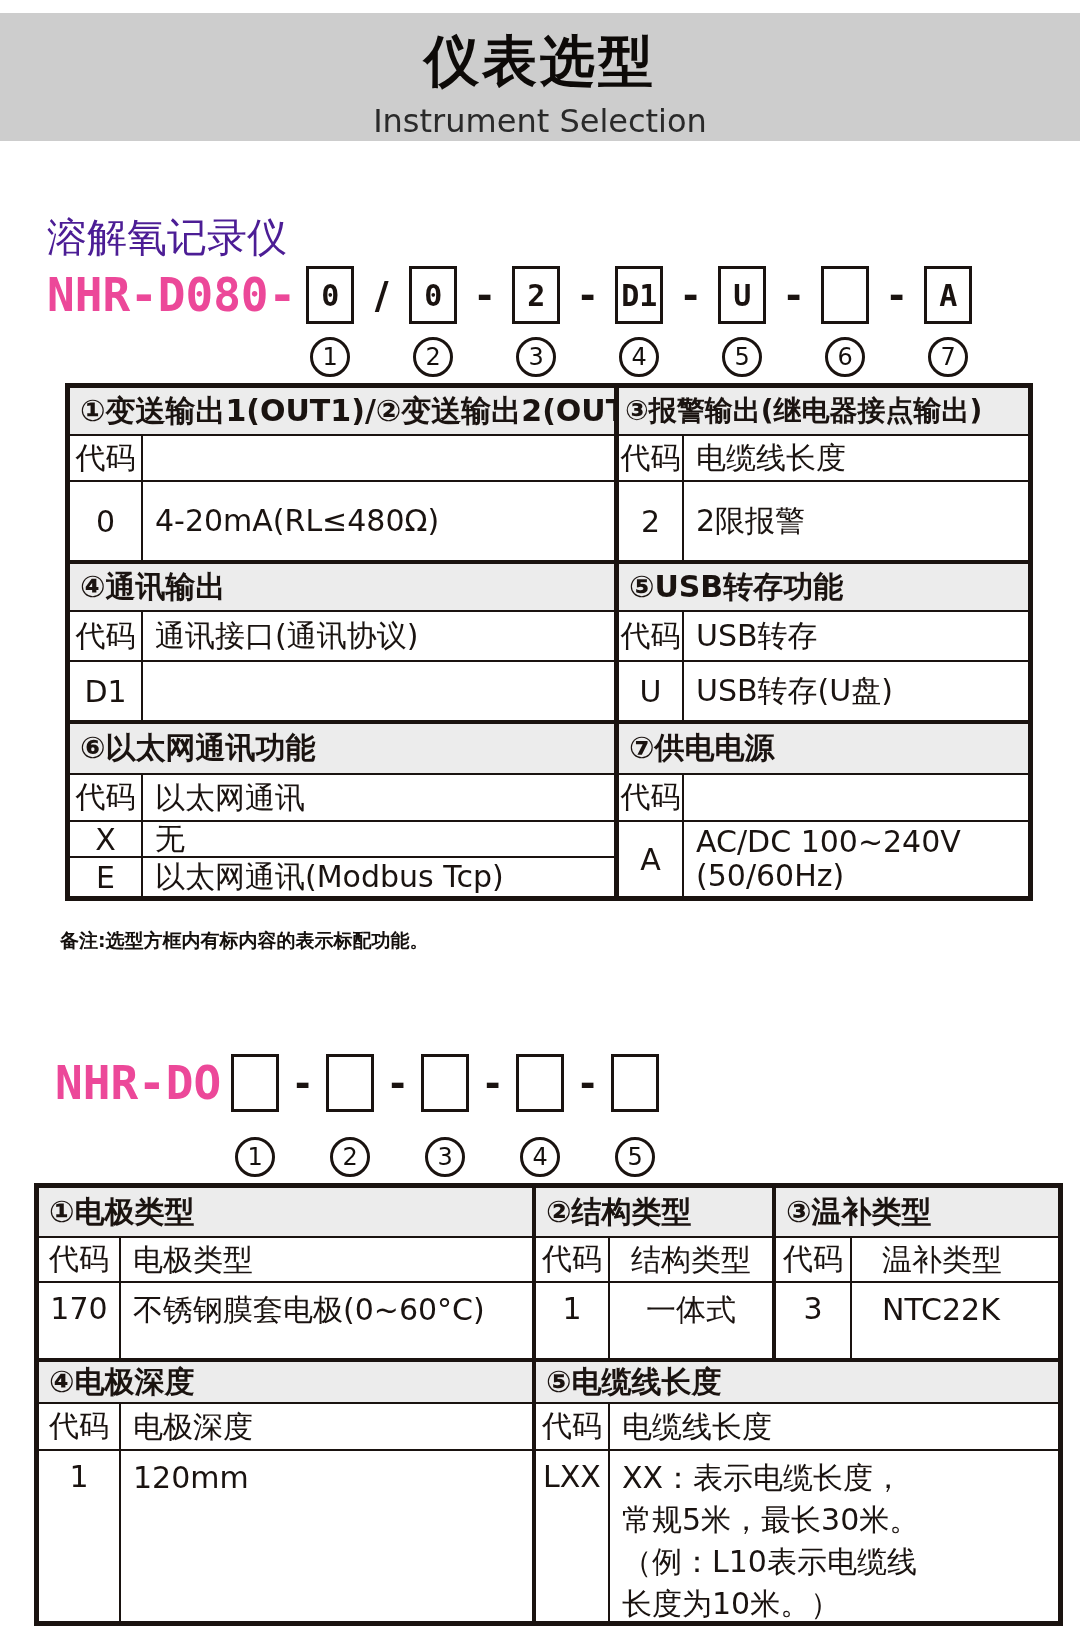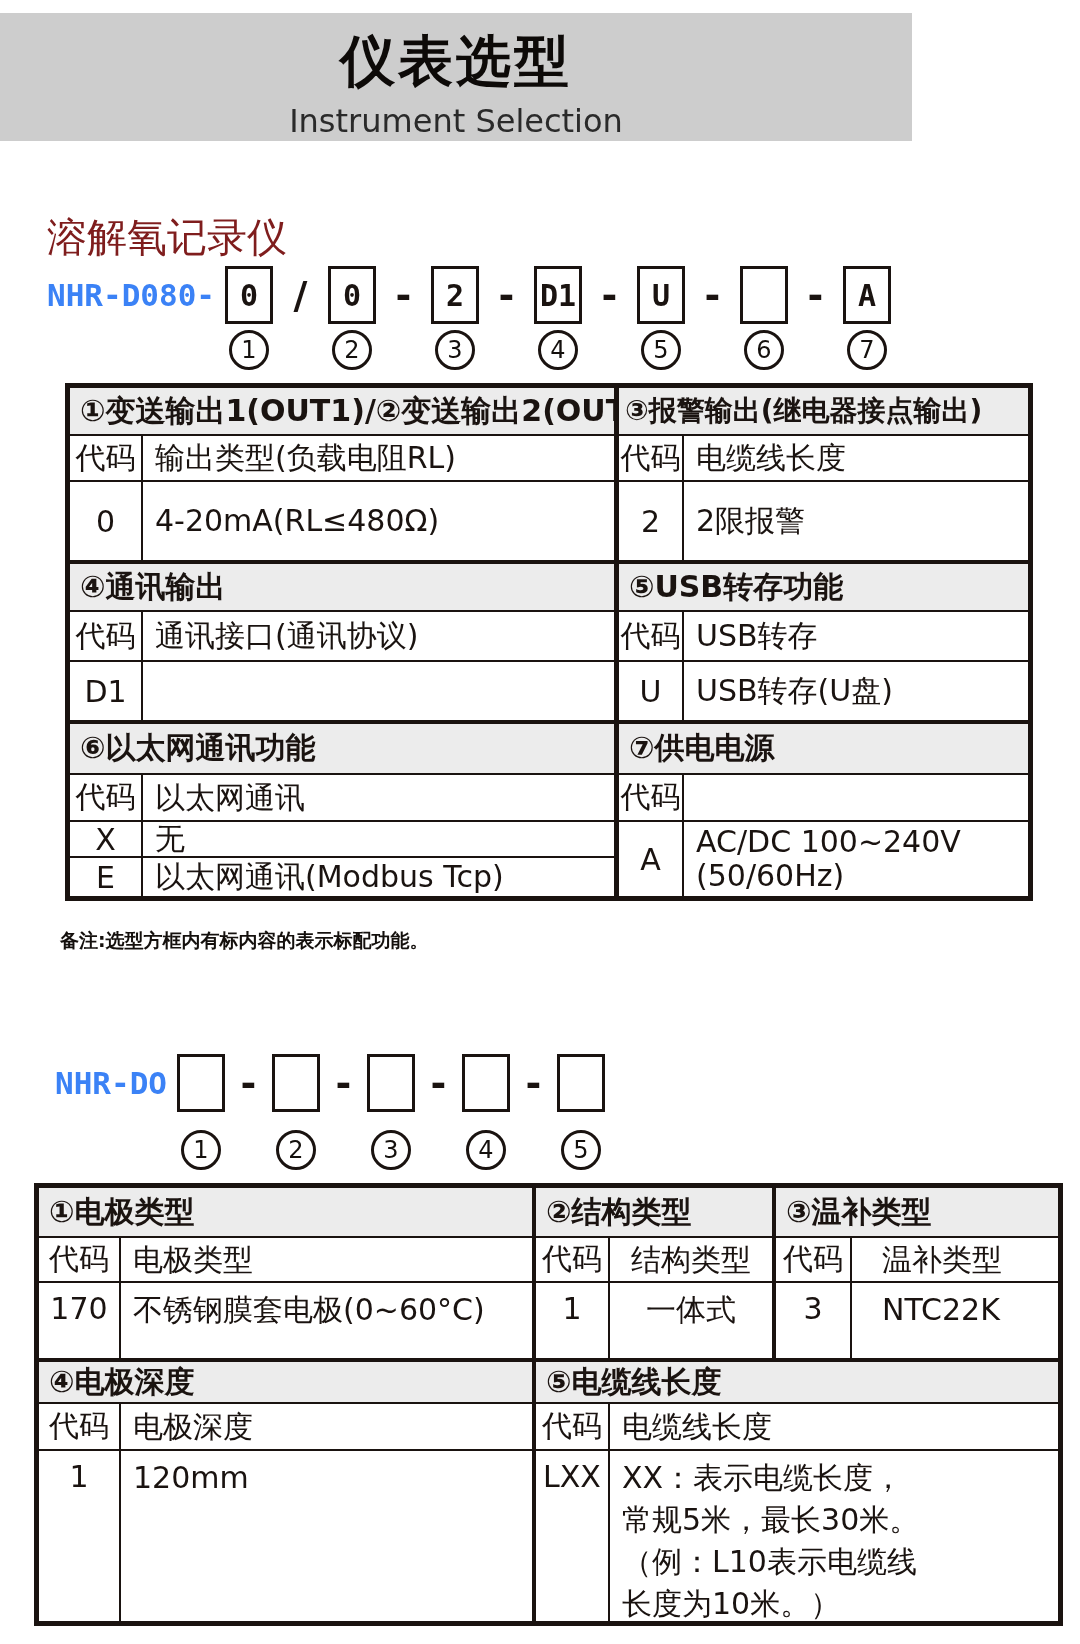--- a/index.html
+++ b/index.html
@@ -1,33 +1,33 @@
 <!DOCTYPE html>
 <html><head>
 <meta charset="utf-8">
 <style>
   html,body{margin:0;padding:0;background:#ffffff;}
   .page{position:relative;width:1080px;height:1644px;background:#ffffff;overflow:hidden;
         font-family:"DejaVu Sans","Liberation Sans",sans-serif;color:#1a1310;}
   
-  .band{position:absolute;left:0;top:13px;width:912px;height:128px;background:#cdcdcd;text-align:center;}
+  .band{position:absolute;left:0;top:13px;width:1080px;height:128px;background:#cdcdcd;text-align:center;}
   .band-title{margin-top:12px;font-size:55px;font-weight:bold;letter-spacing:3px;color:#0d0a08;}
   .band-sub{margin-top:3px;font-size:32px;color:#2a2a2a;}
   
-  .h1{position:absolute;left:47px;top:210px;font-size:40px;font-weight:500;color:#7f1d1d;}
+  .h1{position:absolute;left:47px;top:210px;font-size:40px;font-weight:500;color:#4c1d95;}
   .h2{position:absolute;left:48px;top:993px;font-size:38px;font-weight:bold;color:#14100d;}
   .note{position:absolute;left:60px;top:928px;font-size:19px;font-weight:bold;color:#14100d;}
   
   .code-row{position:absolute;display:flex;align-items:center;}
   #code1{left:47px;top:266px;}
   #circ1{left:47px;top:330px;}
   #code2{left:55px;top:1054px;}
   #circ2{left:55px;top:1130px;}
-  .prefix{font-family:"DejaVu Sans Mono","Liberation Mono",monospace;font-weight:bold;font-size:31px;
-          margin-right:10px;white-space:pre;color:#3b82f6;}
+  .prefix{font-family:"DejaVu Sans Mono","Liberation Mono",monospace;font-weight:bold;font-size:46px;
+          margin-right:10px;white-space:pre;color:#ec4899;}
   .ghost{visibility:hidden;}
   .cbox{box-sizing:content-box;width:42px;height:52px;border:3px solid #1a1310;display:flex;align-items:center;
         justify-content:center;font-family:"DejaVu Sans Mono","Liberation Mono",monospace;
         font-size:30px;font-weight:bold;background:#fff;}
   .csep{width:55px;text-align:center;font-size:38px;font-weight:bold;}
   .csep2{width:47px;text-align:center;font-size:38px;font-weight:bold;}
   .ccell{width:48px;display:flex;justify-content:center;}
   .csp{width:55px;}
   .csp2{width:47px;}
   .num{box-sizing:content-box;width:34px;height:34px;border:3px solid #1a1310;border-radius:50%;
@@ -121,21 +121,20 @@
     <span class="ccell">
         <span class="num">7</span>
       </span>
   </div>
 
   <div class="tbl" id="t1">
     <div class="t1l">
       <div class="hrow rh46">①变送输出1(OUT1)/②变送输出2(OUT2)</div>
       <div class="crow rh44">
         <div class="code w71">代码</div>
-        <div class="desc">输出类型(负载电阻RL)</div>
       </div>
       <div class="crow thick rh78">
         <div class="code w71">0</div>
         <div class="desc">4-20mA(RL≤480Ω)</div>
       </div>
       <div class="hrow rh46">④通讯输出</div>
       <div class="crow rh48">
         <div class="code w71">代码</div>
         <div class="desc">通讯接口(通讯协议)</div>
       </div>

